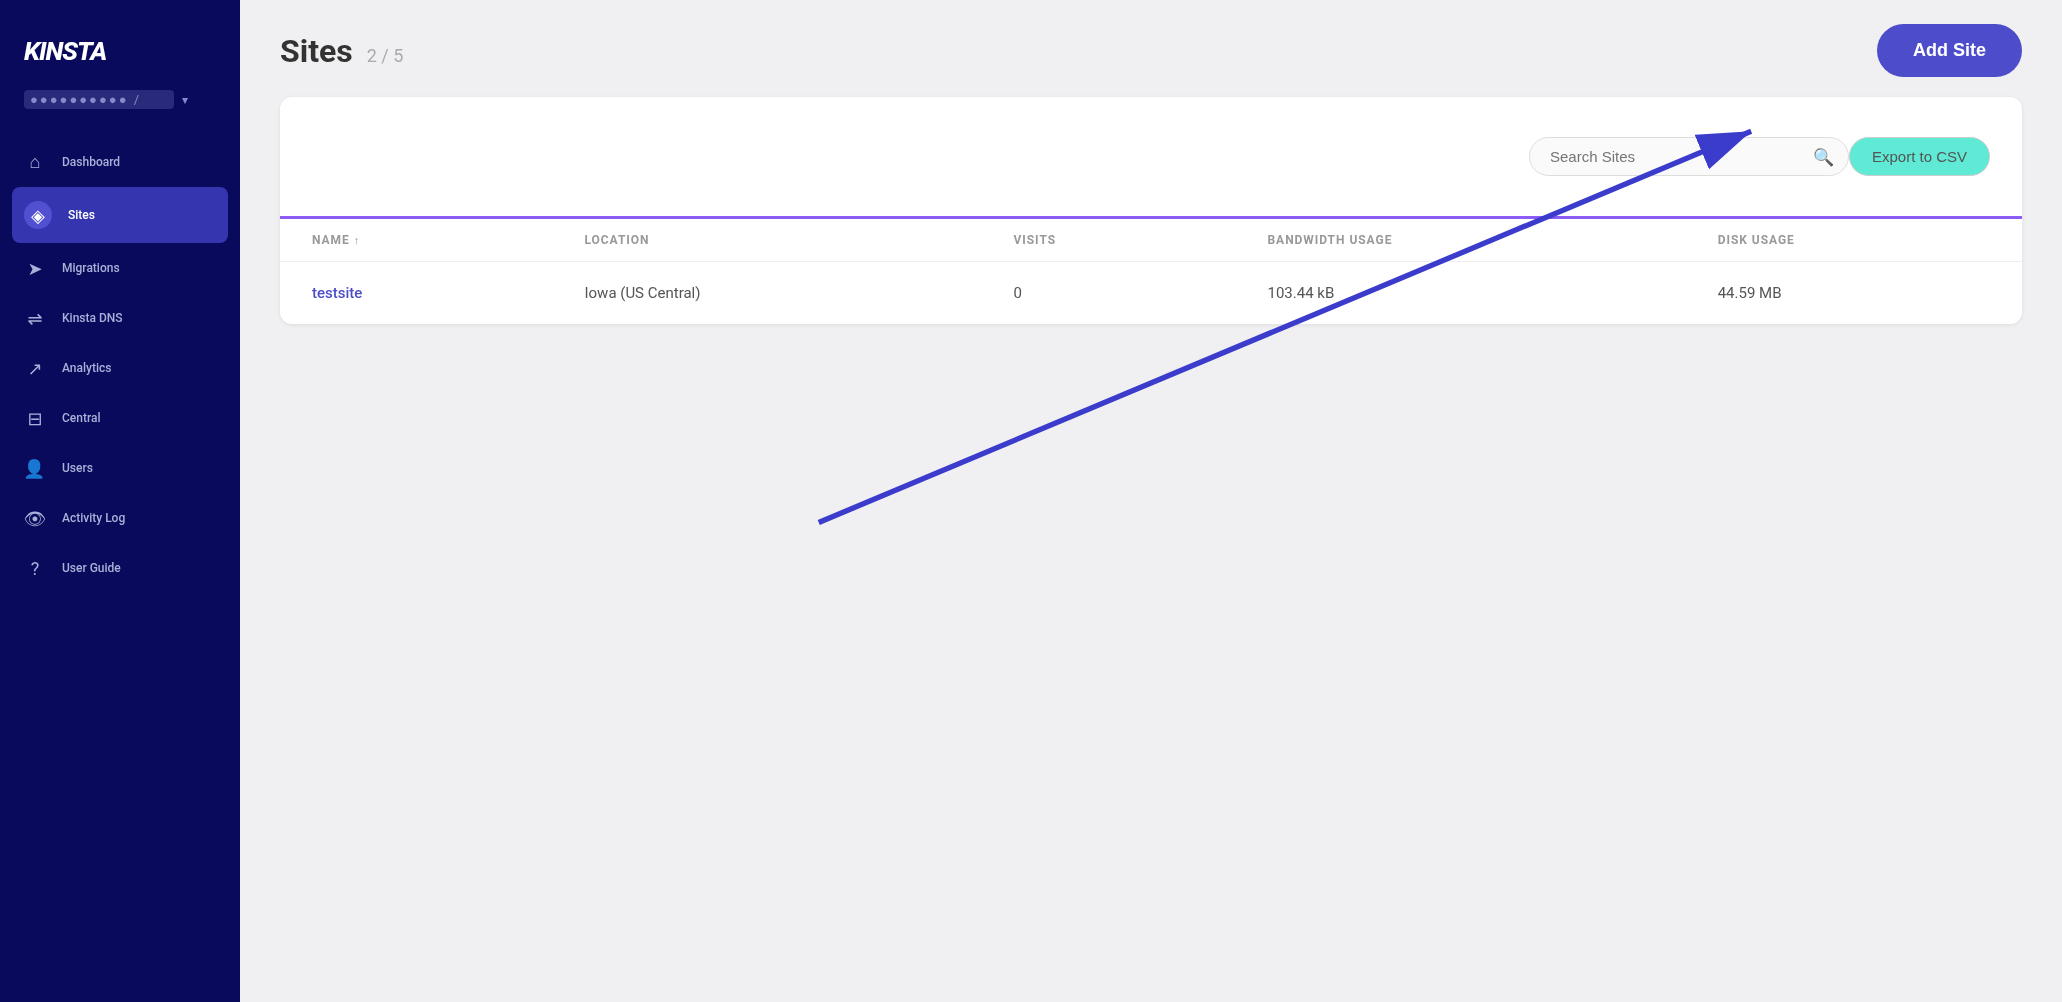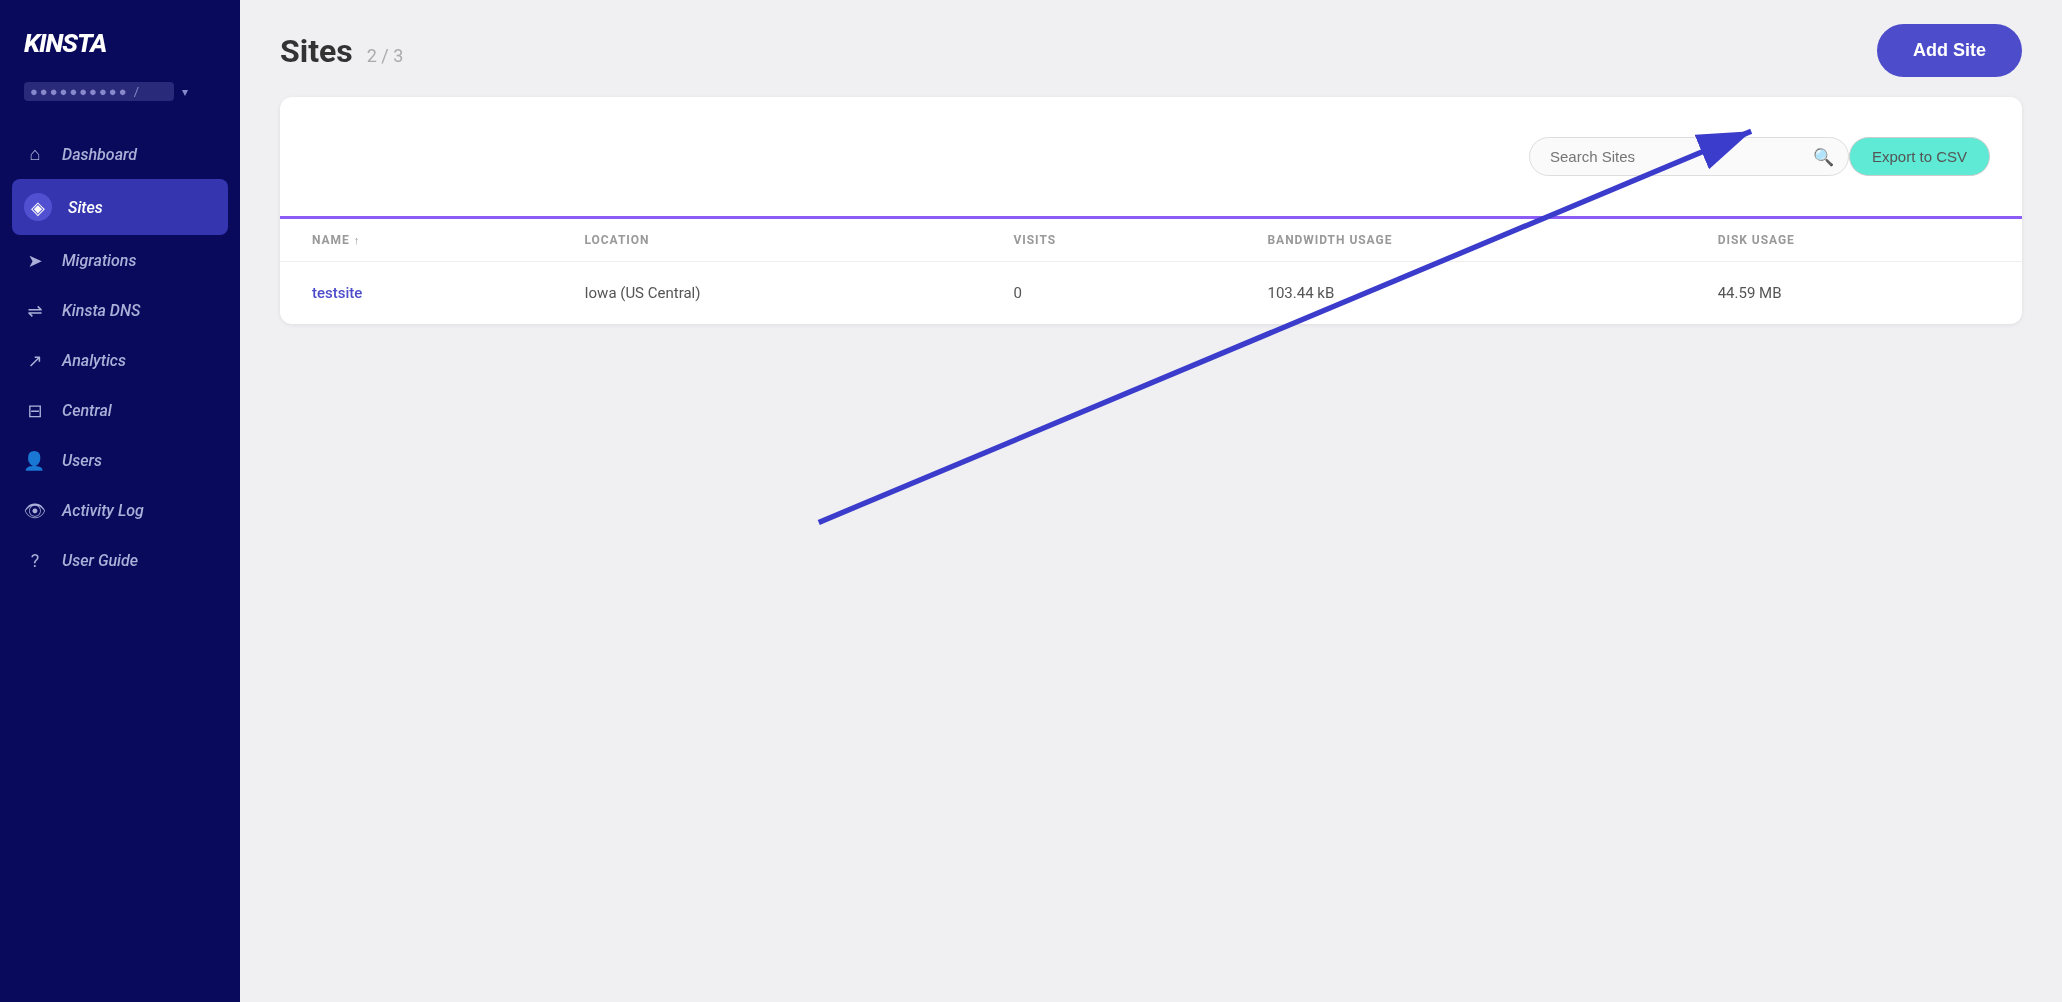--- a/index.html
+++ b/index.html
@@ -9,21 +9,21 @@
     .sidebar {
       width: 240px;
       min-width: 240px;
       background: #0a0a5c;
       display: flex;
       flex-direction: column;
       padding: 0;
       height: 100%;
     }
     .sidebar-logo {
-      padding: 28px 24px 16px;
+      padding: 36px 24px 16px;
     }
     .logo-text {
       color: #fff;
       font-size: 26px;
       font-weight: 800;
       letter-spacing: -1px;
       font-style: italic;
     }
     .sidebar-account {
       padding: 8px 24px 20px;
@@ -81,23 +81,22 @@
       font-size: 18px;
       flex-shrink: 0;
     }
     .nav-item.active .nav-icon {
       background: #5050d0;
       border-radius: 50%;
       width: 28px;
       height: 28px;
     }
     .nav-label {
-      font-size: 16px;
+      font-size: 12px;
       font-weight: 500;
-      font-style: italic;
     }
 
     
     .main {
       flex: 1;
       display: flex;
       flex-direction: column;
       background: #f0f0f2;
       overflow: auto;
       position: relative;
@@ -293,21 +292,21 @@
       <marker id="arrowhead" markerWidth="10" markerHeight="7" refX="10" refY="3.5" orient="auto">
         <polygon points="0 0, 10 3.5, 0 7" fill="#3b3bcc"></polygon>
       </marker>
     </defs>
     <line x1="540" y1="430" x2="1410" y2="65" stroke="#3b3bcc" stroke-width="5" marker-end="url(#arrowhead)"></line>
   </svg>
 
   <header class="main-header">
     <div class="header-left">
       <h1 class="page-title">Sites</h1>
-      <span class="site-count">2 / 3</span>
+      <span class="site-count">2 / 5</span>
     </div>
     <button class="add-site-btn">Add Site</button>
   </header>
 
   <div class="main-content">
     <div class="sites-card">
       <div class="sites-card-header">
         <div class="search-container">
           <input class="search-input" type="text" placeholder="Search Sites" style="">
           <button class="search-icon-btn">🔍</button>

